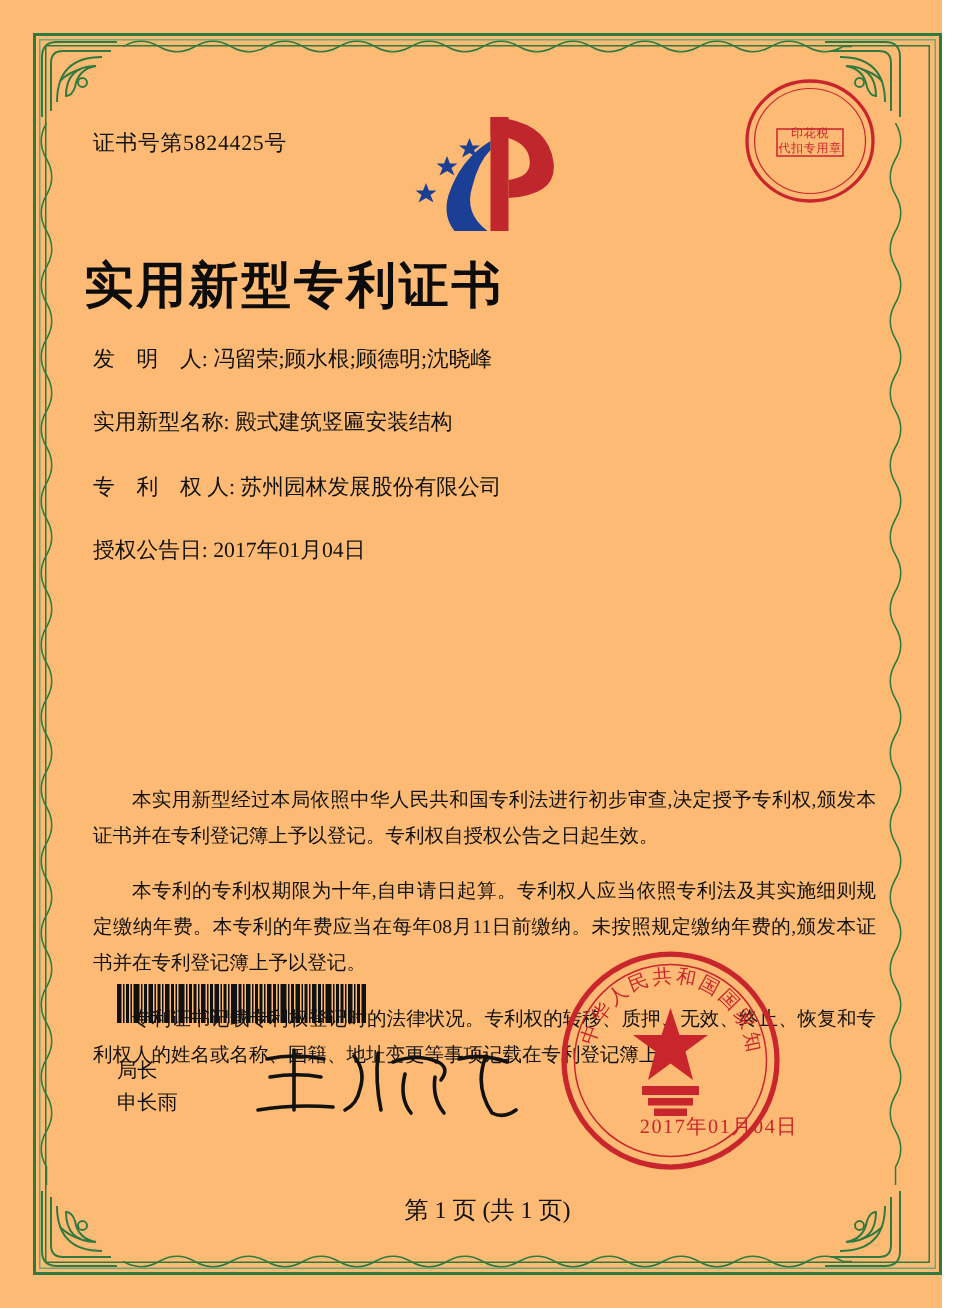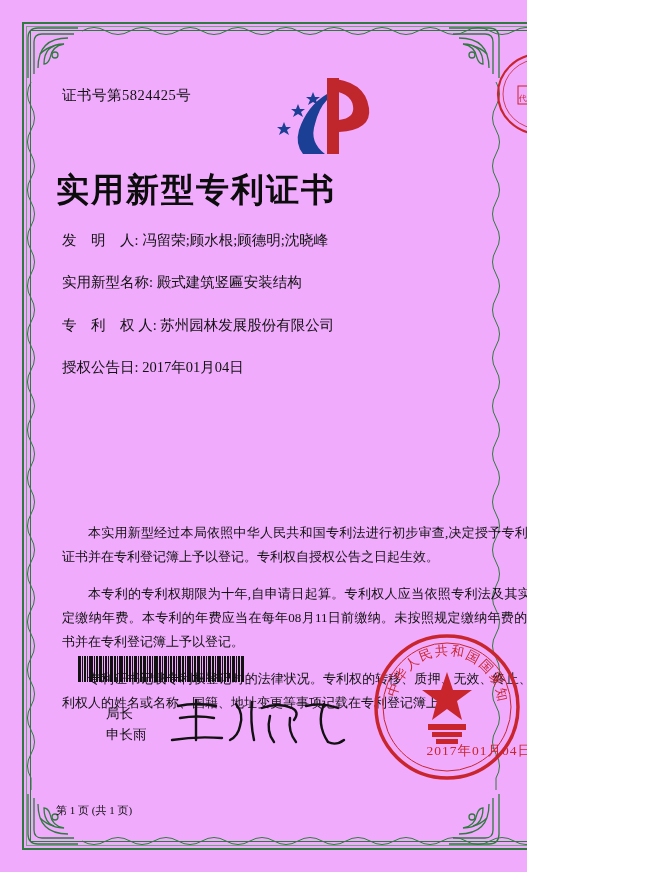--- a/index.html
+++ b/index.html
@@ -5,23 +5,23 @@
   html, body {
     margin: 0;
     padding: 0;
     background: #ffffff;
   }
   body {
     font-family: "Liberation Serif", "DejaVu Serif", serif;
   }
   .page {
     position: relative;
-    width: 527px;
+    width: 628px;
     height: 872px;
-    background: #f0abfc;
+    background: #fdba74;
     overflow: hidden;
   }
 
   
   .border-outer {
     position: absolute;
     left: 22px; top: 22px;
     width: 606px; height: 828px;
     border: 2px solid #2f7a3f;
     box-sizing: border-box;
@@ -157,21 +157,20 @@
     height: 100%;
     margin-right: 1px;
   }
 
   .sign-block {
     position: absolute;
     left: 22px; bottom: 78px;
     font-size: 13.5px;
     color: #111;
     line-height: 1.55;
-    margin-left: 28px;
   }
   .signature {
     position: absolute;
     left: 110px; bottom: 76px;
     width: 190px; height: 52px;
     color: #111;
   }
 
   
   .seal {
@@ -185,22 +184,22 @@
     font-size: 13.5px;
     color: #c9252c;
     letter-spacing: 1px;
     white-space: nowrap;
   }
 
   .page-no {
     position: absolute;
     left: 0; bottom: 6px;
     width: 538px;
-    text-align: left;
-    font-size: 11px;
+    text-align: center;
+    font-size: 16px;
     color: #111;
   }
 </style>
 </head>
 <body>
 
 <div class="page">
 
   <div class="border-outer"></div>
   <div class="border-mid"></div>

